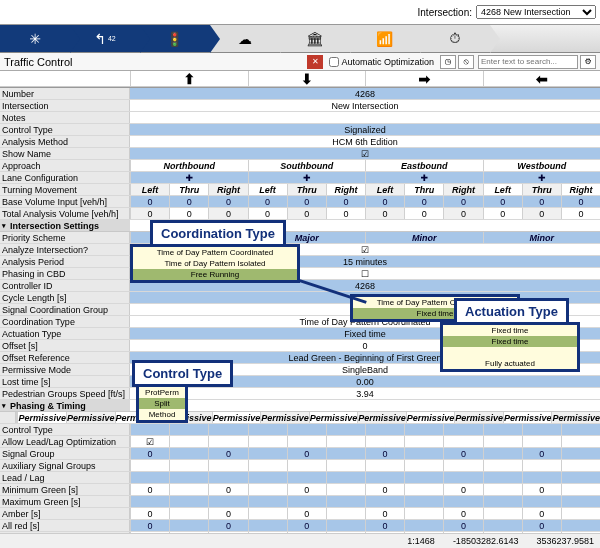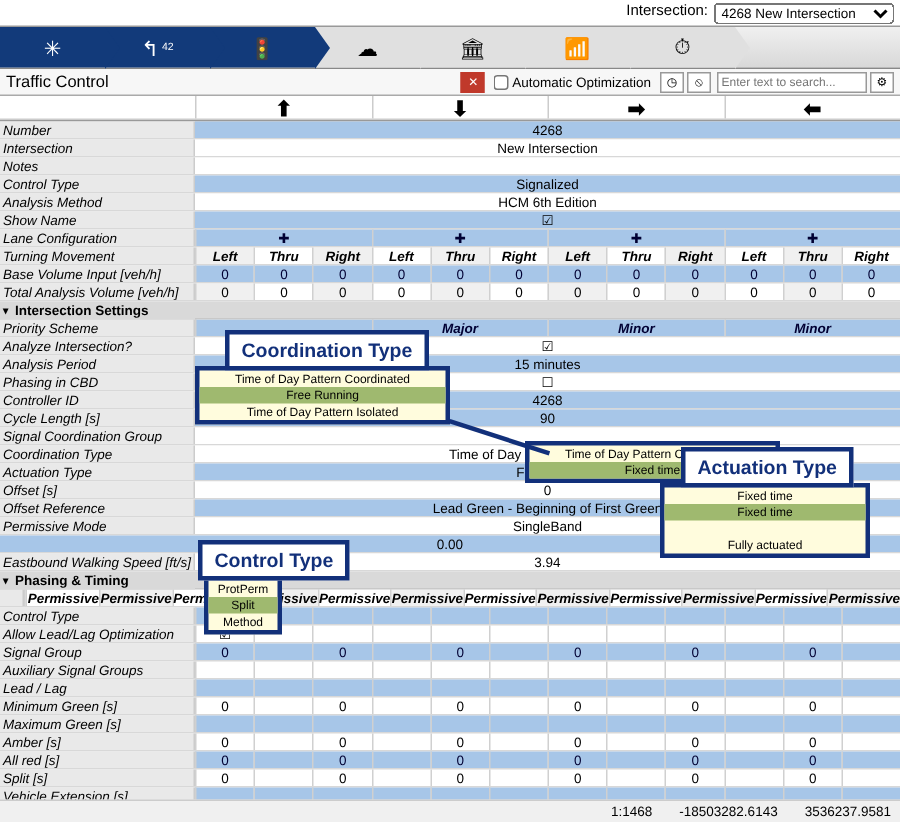--- a/index.html
+++ b/index.html
@@ -1,17 +1,17 @@
 <!DOCTYPE html>
 <html><head>
 <meta charset="utf-8">
 <style>
 *{box-sizing:border-box;margin:0;padding:0;font-family:Arial,sans-serif;font-size:9px;}
 body{background:#fff;width:600px;height:548px;overflow:hidden;position:relative;}
-.topbar{display:flex;justify-content:flex-end;align-items:flex-start;padding:2px 4px;border-bottom:1px solid #999;height:18px;}
+.topbar{display:flex;justify-content:flex-end;align-items:center;padding:12px 4px;border-bottom:1px solid #999;height:18px;}
 .topbar label{font-size:10px;margin-right:4px;}
 .topbar select{width:120px;height:14px;font-size:9px;}
 .ribbon{display:flex;height:28px;background:linear-gradient(#f0f0f0,#d8d8d8);border-bottom:1px solid #888;}
 .ribbon-tab{width:70px;position:relative;display:flex;align-items:center;justify-content:center;}
 .ribbon-tab.blue{background:#123a7a;color:#fff;}
 .ribbon-tab.gray{background:#e0e0e0;}
 .chev{position:absolute;right:-10px;top:0;width:0;height:0;border-top:14px solid transparent;border-bottom:14px solid transparent;z-index:2;}
 .chev.blue{border-left:10px solid #123a7a;}
 .chev.gray{border-left:10px solid #e0e0e0;}
 .ribbon-tab .icon{font-size:14px;}
@@ -22,30 +22,30 @@
 .tb-btn{width:16px;height:14px;border:1px solid #999;margin-left:2px;background:#fff;display:flex;align-items:center;justify-content:center;font-size:8px;}
 .tb-btn.close{background:#c0392b;color:#fff;border-color:#c0392b;}
 .search-input{width:100px;height:14px;font-size:8px;margin-left:4px;border:1px solid #999;padding:0 2px;}
 .chk{width:10px;height:10px;}
 .optlabel{font-size:9px;margin-left:2px;}
 .dirhead{display:flex;height:16px;background:#fff;border-bottom:1px solid #ccc;}
 .labelcol{width:130px;flex-shrink:0;}
 .dircell{flex:1;display:flex;align-items:center;justify-content:center;border-left:1px solid #ccc;font-size:14px;font-weight:bold;}
 .grid{border-top:1px solid #999;}
 .row{display:flex;height:12px;border-bottom:1px solid #d8d8d8;}
-.row .lab{width:130px;padding-left:2px;background:#e9e9e9;border-right:1px solid #ccc;white-space:nowrap;overflow:hidden;display:flex;align-items:center;font-style:italic;}
+.row .lab{width:130px;padding-left:2px;background:#e9e9e9;border-right:1px solid #ccc;white-space:nowrap;overflow:hidden;display:flex;align-items:center;}
 .row .val{flex:1;display:flex;align-items:center;justify-content:center;background:#fff;}
 .row.blue .val{background:#a7c6e8;}
 .subcells{flex:1;display:flex;}
 .subcells>div{flex:1;text-align:center;border-left:1px solid #d0d0d0;display:flex;align-items:center;justify-content:center;}
 .row.stripe .subcells>div:nth-child(odd){background:#f0f0f0;}
 .row.bluecells .subcells>div{background:#a7c6e8;color:#003;}
 .sect{width:130px;background:#d9d9d9;font-weight:bold;padding-left:10px;height:12px;display:flex;align-items:center;}
 .sect::before{content:"▾";position:absolute;left:2px;font-size:7px;}
-.sectrow{display:flex;height:12px;border-bottom:1px solid #c8c8c8;position:relative;}
+.sectrow{display:flex;height:12px;border-bottom:1px solid #c8c8c8;position:relative;flex-direction:column;}
 .sectrow .rest{flex:1;background:#d9d9d9;}
 .callout{position:absolute;border:3px solid #12307a;background:#fff;padding:3px 8px;font-size:13px;font-weight:bold;color:#12307a;z-index:50;}
 .opts{position:absolute;border:3px solid #12307a;background:#fffcdd;z-index:40;}
 .opts .opt{height:11px;padding:0 6px;font-size:8px;display:flex;align-items:center;justify-content:center;white-space:nowrap;}
 .opts .opt.sel{background:#9fb96f;}
 .connector{position:absolute;height:3px;background:#12307a;z-index:45;}
 .footer{position:absolute;bottom:0;right:0;display:flex;font-size:9px;padding:2px 6px;background:#f0f0f0;border-top:1px solid #ccc;width:100%;justify-content:flex-end;}
 .footer span{margin-left:18px;}
 </style>
 </head>
@@ -127,20 +127,29 @@
       <div class="lab">Control Type</div>
       <div class="val">Signalized</div>
     </div>
     <div class="row">
       <div class="lab">Analysis Method</div>
       <div class="val">HCM 6th Edition</div>
     </div>
     <div class="row blue">
       <div class="lab">Show Name</div>
       <div class="val">☑</div>
+    </div>
+    <div class="row ">
+      <div class="lab">Approach</div>
+      <div class="subcells">
+        <div style="font-style:italic;font-weight:bold;">Northbound</div>
+        <div style="font-style:italic;font-weight:bold;">Southbound</div>
+        <div style="font-style:italic;font-weight:bold;">Eastbound</div>
+        <div style="font-style:italic;font-weight:bold;">Westbound</div>
+      </div>
     </div>
     <div class="row bluecells">
       <div class="lab">Lane Configuration</div>
       <div class="subcells">
         <div style="">✚</div>
         <div style="">✚</div>
         <div style="">✚</div>
         <div style="">✚</div>
       </div>
     </div>
@@ -246,24 +255,25 @@
     </div>
     <div class="row blue">
       <div class="lab">Offset Reference</div>
       <div class="val">Lead Green - Beginning of First Green</div>
     </div>
     <div class="row">
       <div class="lab">Permissive Mode</div>
       <div class="val">SingleBand</div>
     </div>
     <div class="row blue">
+      <div class="lab">Lost time [s]</div>
       <div class="val">0.00</div>
     </div>
     <div class="row">
-      <div class="lab">Eastbound Walking Speed [ft/s]</div>
+      <div class="lab">Pedestrian Groups Speed [ft/s]</div>
       <div class="val">3.94</div>
     </div>
     <div class="sectrow">
       <div class="sect">Phasing &amp; Timing</div>
       <div class="rest"></div>
     </div>
     <div class="row stripe">
       <div class="lab"></div>
       <div class="subcells">
         <div style="font-style:italic;font-weight:bold;"></div>
@@ -466,22 +476,22 @@
         <div style=""></div>
         <div style=""></div>
         <div style=""></div>
       </div>
     </div>
   </div>
 
 <div class="callout" style="top:220px;left:150px;">Coordination Type</div>
 <div class="opts" id="opts-coord" style="top:244px;left:130px;width:170px;">
     <div class="opt">Time of Day Pattern Coordinated</div>
+    <div class="opt">Time of Day Pattern Isolated</div>
     <div class="opt sel">Free Running</div>
-    <div class="opt">Time of Day Pattern Isolated</div>
   </div>
 <div class="connector" style="top:290px;left:298px;width:70px;transform:rotate(18deg);"></div>
 
 <div class="opts" id="opts-coord2" style="top:294px;left:350px;width:170px;">
   <div class="opt">Time of Day Pattern Coordinated</div>
   <div class="opt sel">Fixed time</div>
 </div>
 
 <div class="callout" style="top:298px;left:454px;">Actuation Type</div>
 <div class="opts" id="opts-act" style="top:322px;left:440px;width:140px;">

